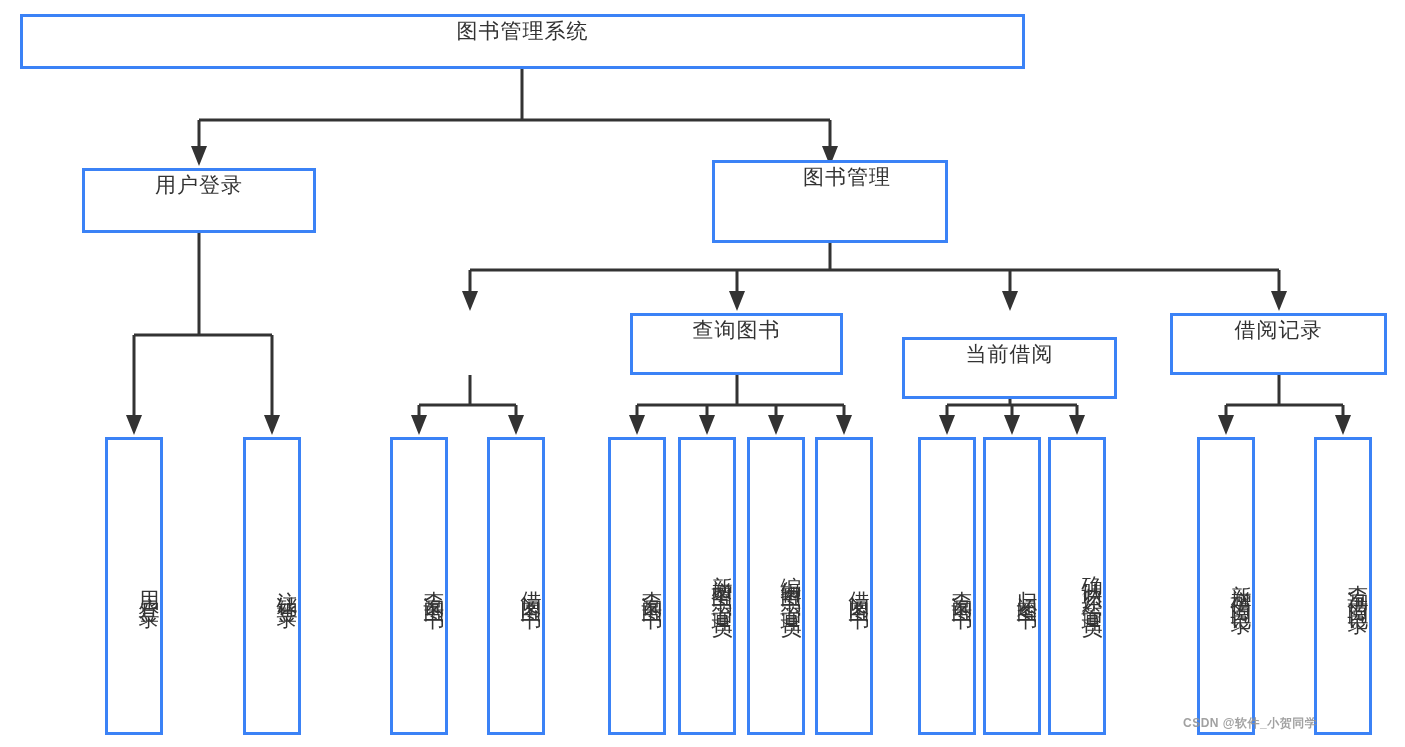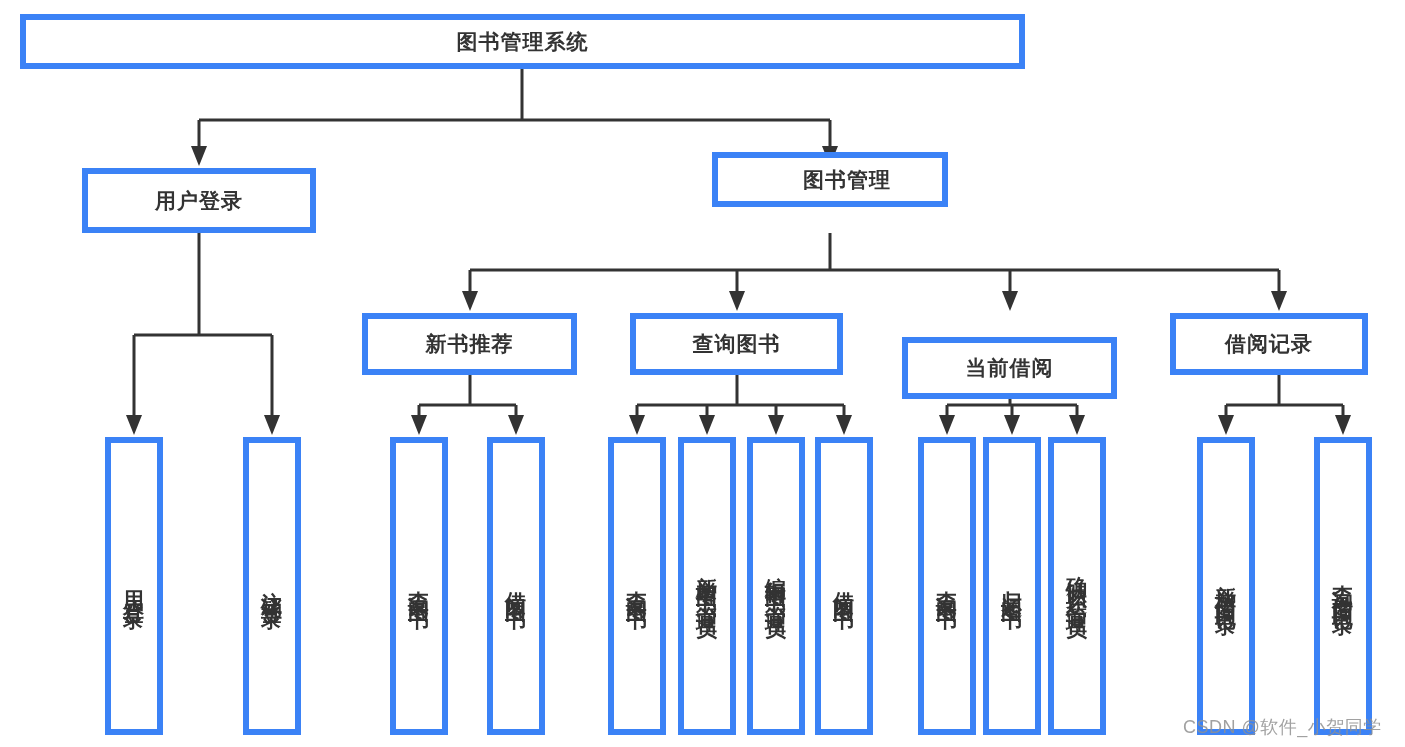--- a/index.html
+++ b/index.html
@@ -13,49 +13,48 @@
   }
   .lines {
     position: absolute;
     left: 0; top: 0;
     width: 1405px; height: 747px;
     z-index: 1;
   }
   .box {
     position: absolute;
     background: #ffffff;
-    border: 6px solid #3b82f6;
+    border: 3px solid #3b82f6;
     box-sizing: border-box;
     display: flex;
-    align-items: center;
     justify-content: center;
     color: #333333;
     z-index: 2;
-    font-weight: bold;
   }
   .box.h {
     font-size: 21px;
     letter-spacing: 1px;
     white-space: nowrap;
   }
   .box.v {
     writing-mode: vertical-rl;
     font-size: 21px;
     letter-spacing: 6px;
     line-height: 1;
   }
   .watermark {
     position: absolute;
     left: 1183px;
     top: 715px;
     z-index: 5;
-    font-size: 18px;
+    font-size: 12px;
     color: rgba(145, 145, 145, 0.85);
     white-space: nowrap;
     letter-spacing: 0.5px;
+    font-weight: bold;
   }
 </style>
 </head>
 <body>
 
 <div class="stage">
 
   <svg class="lines" viewBox="0 0 1405 747" xmlns="http://www.w3.org/2000/svg">
     <g stroke="#333333" stroke-width="3" fill="none">
 
@@ -96,34 +95,31 @@
       </g>
   </svg>
 
   <div class="box h" style="left:20px; top:14px; width:1005px; height:55px;">
     <span>图书管理系统</span>
   </div>
 
   <div class="box h" style="left:82px; top:168px; width:234px; height:65px;">
     <span>用户登录</span>
   </div>
-  <div class="box h" style="left:712px; top:152px; width:236px; height:55px;padding-left:34px;">
+  <div class="box h" style="left:712px; top:160px; width:236px; height:83px;padding-left:34px;">
     <span>图书管理</span>
   </div>
 
-  <div class="box h" style="left:362px; top:313px; width:215px; height:62px;">
-    <span>新书推荐</span>
-  </div>
   <div class="box h" style="left:630px; top:313px; width:213px; height:62px;">
     <span>查询图书</span>
   </div>
   <div class="box h" style="left:902px; top:313px; width:215px; height:62px;margin-top:24px;">
     <span>当前借阅</span>
   </div>
-  <div class="box h" style="left:1170px; top:313px; width:198px; height:62px;">
+  <div class="box h" style="left:1170px; top:313px; width:217px; height:62px;">
     <span>借阅记录</span>
   </div>
 
   <div class="box v" style="left:105px; top:437px; width:58px; height:298px;">
     <span>用户登录</span>
   </div>
   <div class="box v" style="left:243px; top:437px; width:58px; height:298px;">
     <span>注销登录</span>
   </div>
 

